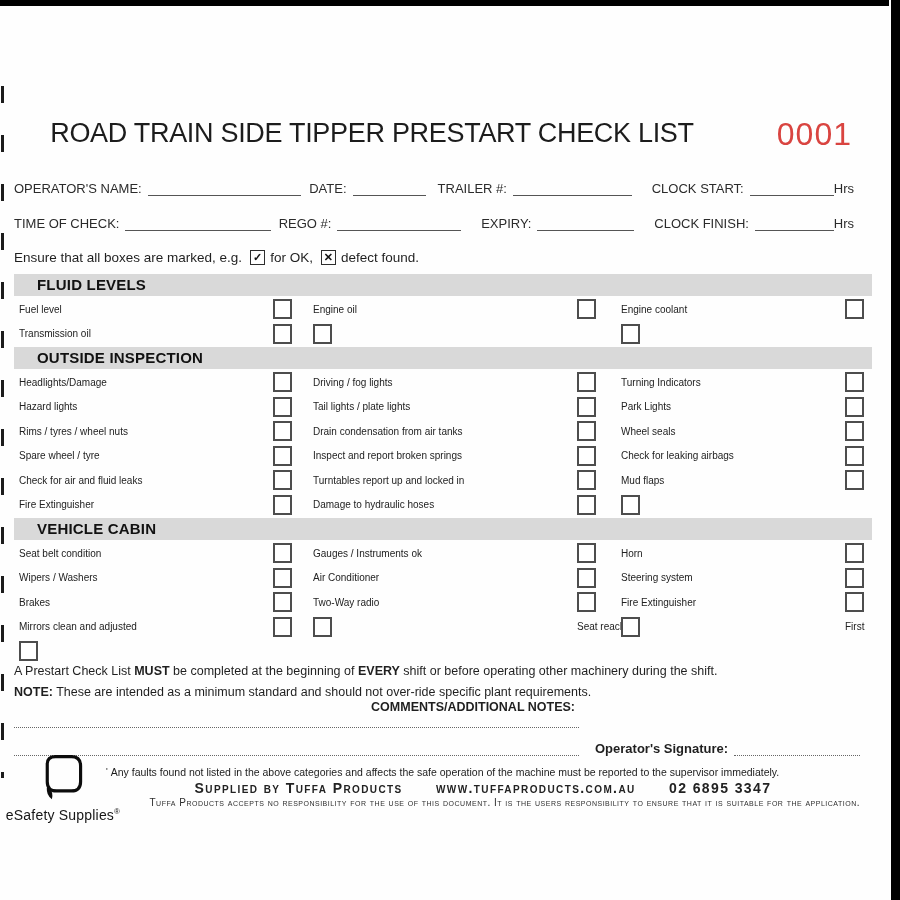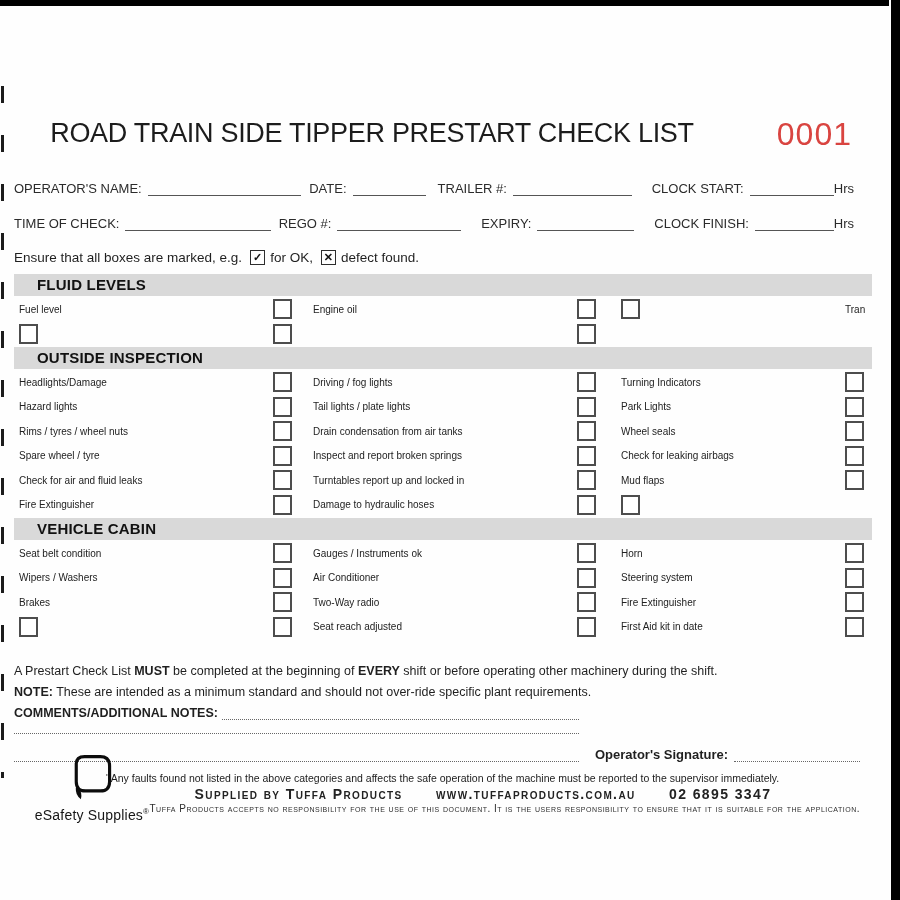--- a/index.html
+++ b/index.html
@@ -38,39 +38,39 @@
     font-size:15px; font-weight:bold; padding-left:23px; letter-spacing:0.2px; margin:1px 0; width:858px; }
   .grid { display:grid; grid-template-columns:254px 40px 264px 44px 224px 20px; grid-auto-rows:24.5px; align-items:center; padding-left:5px; }
   .cell-label { font-size:10px; color:#222; white-space:nowrap; overflow:hidden; }
   .cell-box { display:flex; }
   .checkbox { width:19px; height:20px; border:2px solid #4d4d4d; background:#fff; display:inline-block; }
 
   
   .note { font-size:12.5px; color:#1f1f1f; height:15px; white-space:nowrap; }
   .note b { font-weight:bold; }
   .note1 { margin-top:0; } .note2 { margin-top:6px; }
-  .comments-row { margin-top:6px; display:flex; align-items:center; width:565px; height:15px; }
+  .comments-row { margin-top:0; display:flex; align-items:flex-end; width:565px; height:15px;flex-direction:column; }
   .comments-label { font-size:12.5px; font-weight:bold; color:#1f1f1f; white-space:nowrap; margin-right:4px; }
   .dots { border-bottom:1.6px dotted #666; height:13px; flex:1; }
   .dotted-line { margin-top:12px; width:565px; border-bottom:1.6px dotted #666; height:1px; }
   .sig-row { margin-top:12px; display:flex; align-items:flex-end; height:16px; }
   .sig-dots-left { width:565px; border-bottom:1.6px dotted #666; height:13px; }
   .sig-label { font-size:13px; font-weight:bold; color:#1f1f1f; white-space:nowrap; margin:0 6px 0 16px; }
   .sig-dots-right { flex:1; border-bottom:1.6px dotted #666; height:13px; }
 
   .fault-note { margin-top:10px; padding-left:92px; font-size:10.5px; color:#1b1b1b; white-space:nowrap; height:13px; }
   .fault-mark { vertical-align:top; font-size:9px; margin-right:3px; }
   .supplied-row { padding-left:92px; margin-top:1px; font-variant:small-caps; font-weight:600; font-size:14px;
     letter-spacing:1.4px; color:#222; text-align:center; white-space:nowrap; height:17px; }
   .supplied-row span { margin:0 14px; }
   .disclaimer { padding-left:92px; margin-top:0px; font-variant:small-caps; font-size:10px; letter-spacing:0.5px;
     color:#2e2e2e; text-align:right; white-space:nowrap; }
 
   
-  .brand { position:absolute; left:32px; top:752px; width:120px; text-align:center; }
+  .brand { position:absolute; left:3px; top:752px; width:120px; text-align:center; }
   .brand-mark { display:inline-block; }
   .brand-name { font-size:14px; color:#161616; letter-spacing:0.2px; margin-top:1px; }
   .brand-name sup { font-size:8px; }
 </style>
 </head>
 <body>
 
 <div class="page">
   <div class="edge-top"></div>
   <div class="edge-right"></div>
@@ -121,20 +121,21 @@
           <div class="section-header">FLUID LEVELS</div>
           <div class="grid">
             <div class="cell-label">Fuel level</div>
             <div class="cell-box">
               <span class="checkbox"></span>
             </div>
             <div class="cell-label">Engine oil</div>
             <div class="cell-box">
               <span class="checkbox"></span>
             </div>
+            <div class="cell-label">Engine coolant</div>
             <div class="cell-box">
               <span class="checkbox"></span>
             </div>
             <div class="cell-label">Transmission oil</div>
             <div class="cell-box">
               <span class="checkbox"></span>
             </div>
             <div class="cell-box">
               <span class="checkbox"></span>
             </div>
@@ -252,20 +253,21 @@
               <span class="checkbox"></span>
             </div>
             <div class="cell-label">Two-Way radio</div>
             <div class="cell-box">
               <span class="checkbox"></span>
             </div>
             <div class="cell-label">Fire Extinguisher</div>
             <div class="cell-box">
               <span class="checkbox"></span>
             </div>
+            <div class="cell-label">Mirrors clean and adjusted</div>
             <div class="cell-box">
               <span class="checkbox"></span>
             </div>
             <div class="cell-box">
               <span class="checkbox"></span>
             </div>
             <div class="cell-label">Seat reach adjusted</div>
             <div class="cell-box">
               <span class="checkbox"></span>
             </div>

